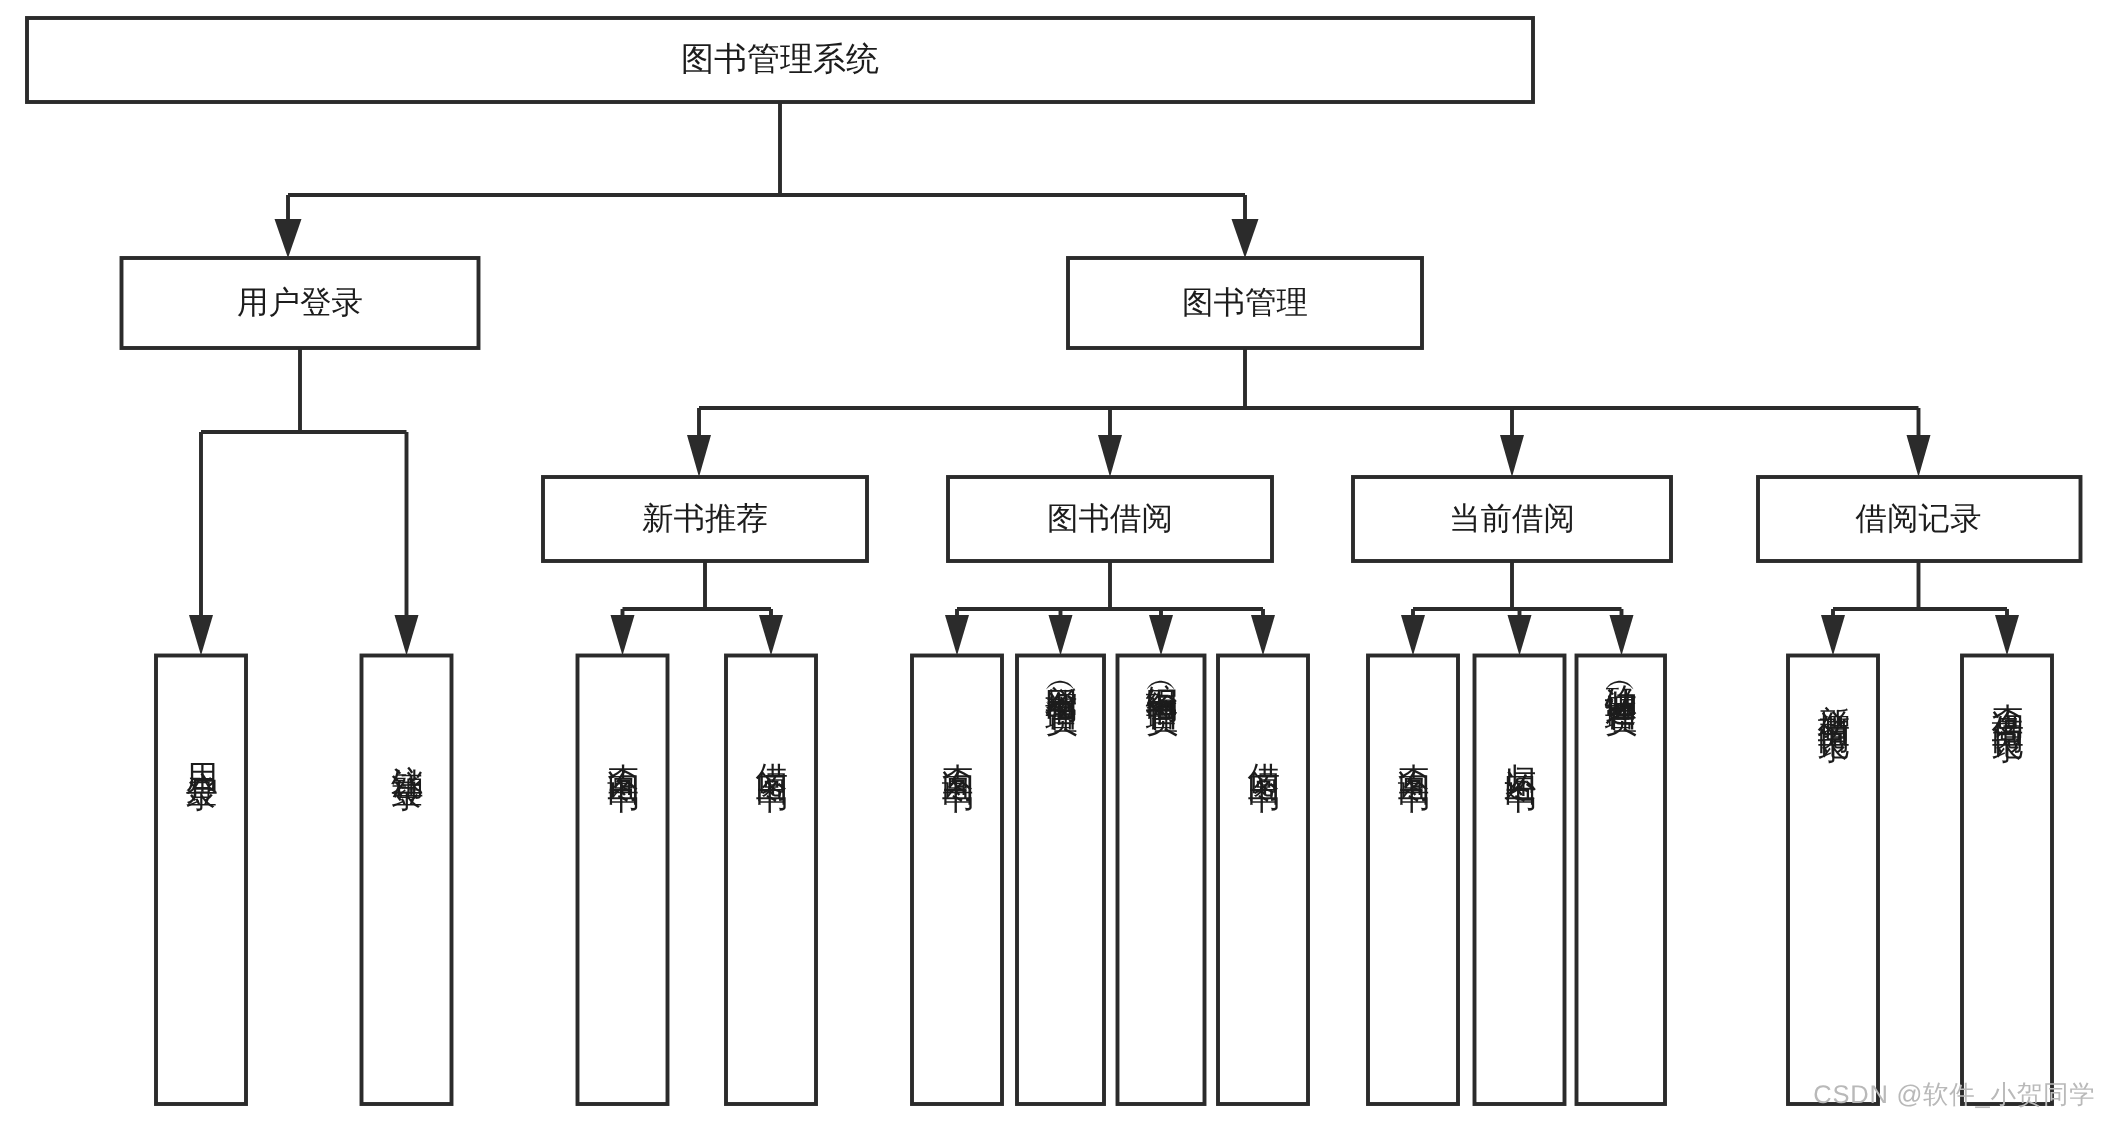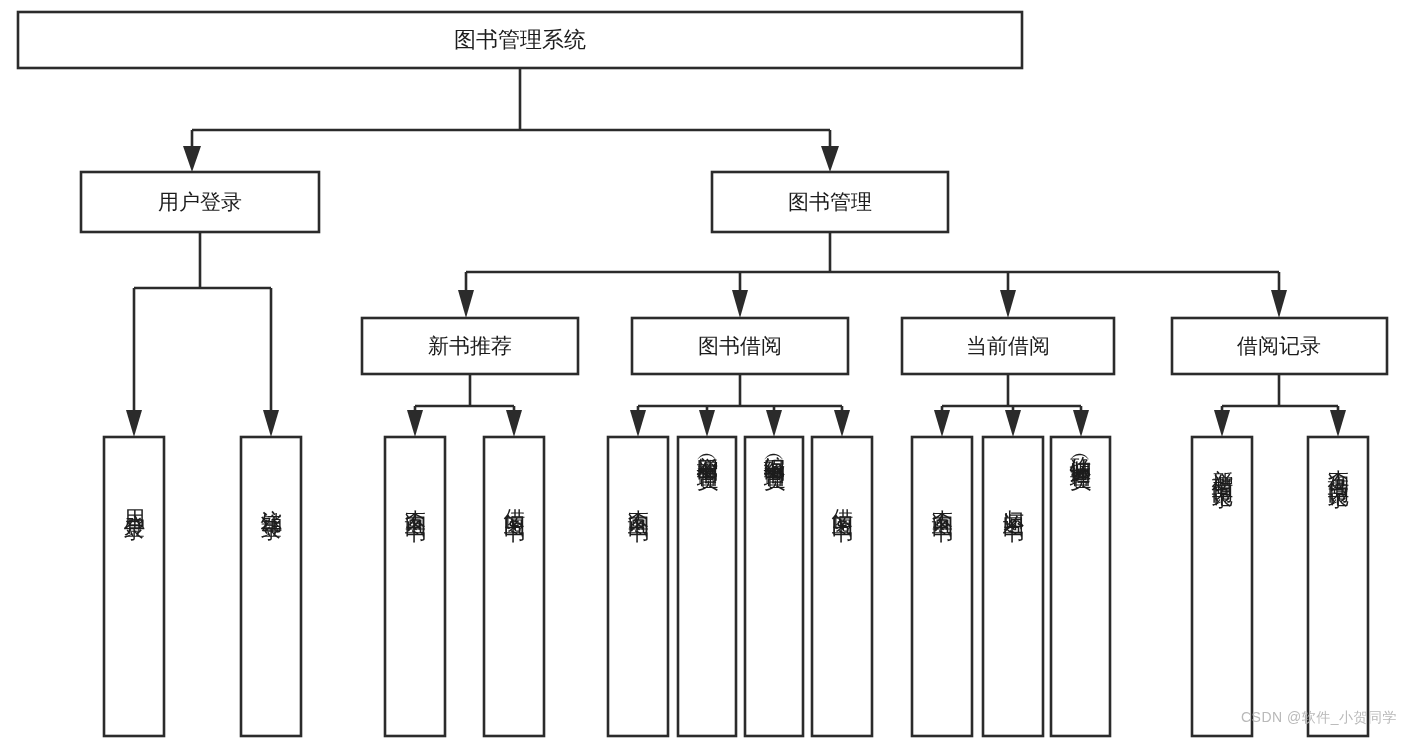--- a/index.html
+++ b/index.html
@@ -49,23 +49,23 @@
   .lbl-root { font-size: 22px; }
   .lbl-v {
     fill: #1c1c1c;
     font-family: "Liberation Sans", "DejaVu Sans", sans-serif;
     font-size: 21.5px;
     text-anchor: middle;
   }
   .watermark {
     position: absolute;
     right: 8px;
-    bottom: 20px;
-    font-family: "Liberation Sans", "DejaVu Sans", sans-serif;
-    font-size: 14px;
+    bottom: 6px;
+    font-family: "Liberation Sans", "DejaVu Sans", sans-serif;
+    font-size: 17px;
     color: #b9b9b9;
     letter-spacing: 0.5px;
     white-space: nowrap;
     user-select: none;
   }
 </style>
 </head>
 <body>
 
 <div id="diagram-root">

